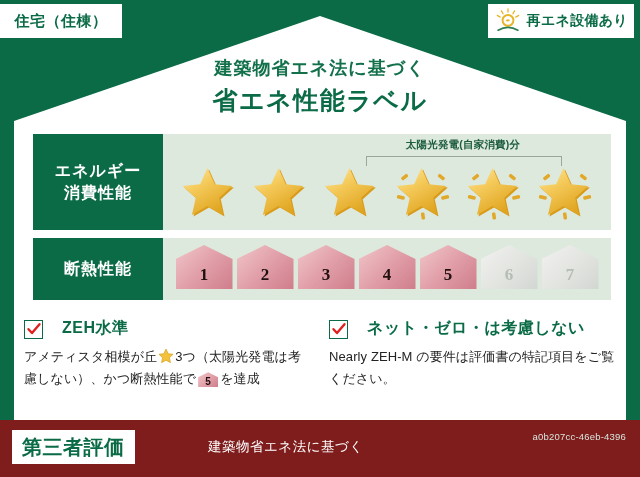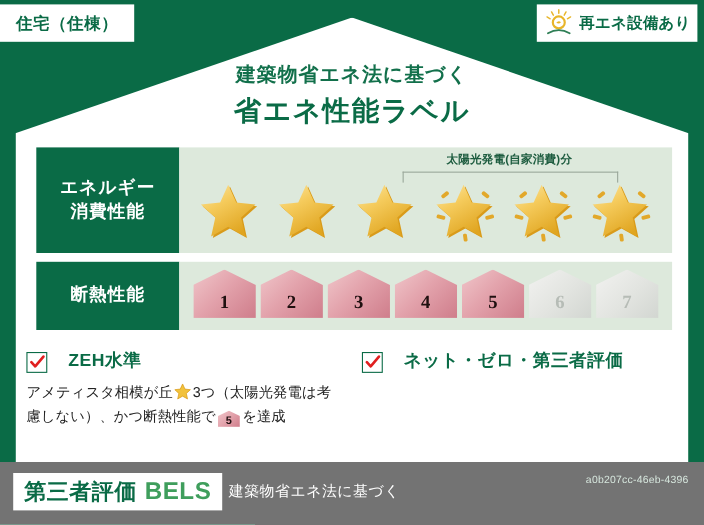--- a/index.html
+++ b/index.html
@@ -258,21 +258,21 @@
     font-weight: bold;
     line-height: 1.15;
     letter-spacing: 0.1px;
   }
 
   
   .footer {
     position: absolute;
     left: 0; right: 0; bottom: 0;
     height: 57px;
-    background: #737373;
+    background: #7f1d1d;
   }
   .bels-box {
     position: absolute;
     left: 12px;
     top: 10px;
     height: 34px;
     background: #ffffff;
     display: flex;
     align-items: center;
     padding: 0 10px;
@@ -495,29 +495,29 @@
       </div>
     </div>
 
     <div class="crit-col">
       <div class="crit-head">
         <span class="check-box">
           <svg viewBox="0 0 16 16">
             <path d="M2.5 8.2 L6 12 L13.5 3.2" fill="none" stroke="#e02020" stroke-width="2.4" stroke-linecap="round" stroke-linejoin="round"></path>
           </svg>
         </span>
-        <span class="crit-title">ネット・ゼロ・第三者評価</span>
+        <span class="crit-title">ネット・ゼロ・は考慮しない</span>
       </div>
+      <div class="crit-body">Nearly ZEH-M の要件は評価書の特記項目をご覧ください。</div>
     </div>
   </div>
 
   <div class="footer">
     <div class="bels-box">
       <span class="bels-jp">第三者評価</span>
-      <span class="bels-en">BELS</span>
     </div>
     <div class="building-name">建築物省エネ法に基づく</div>
     <div class="eval-block">
       <div class="eval-id">a0b207cc-46eb-4396</div>
     </div>
   </div>
 
 </div>
 
 </body></html>

